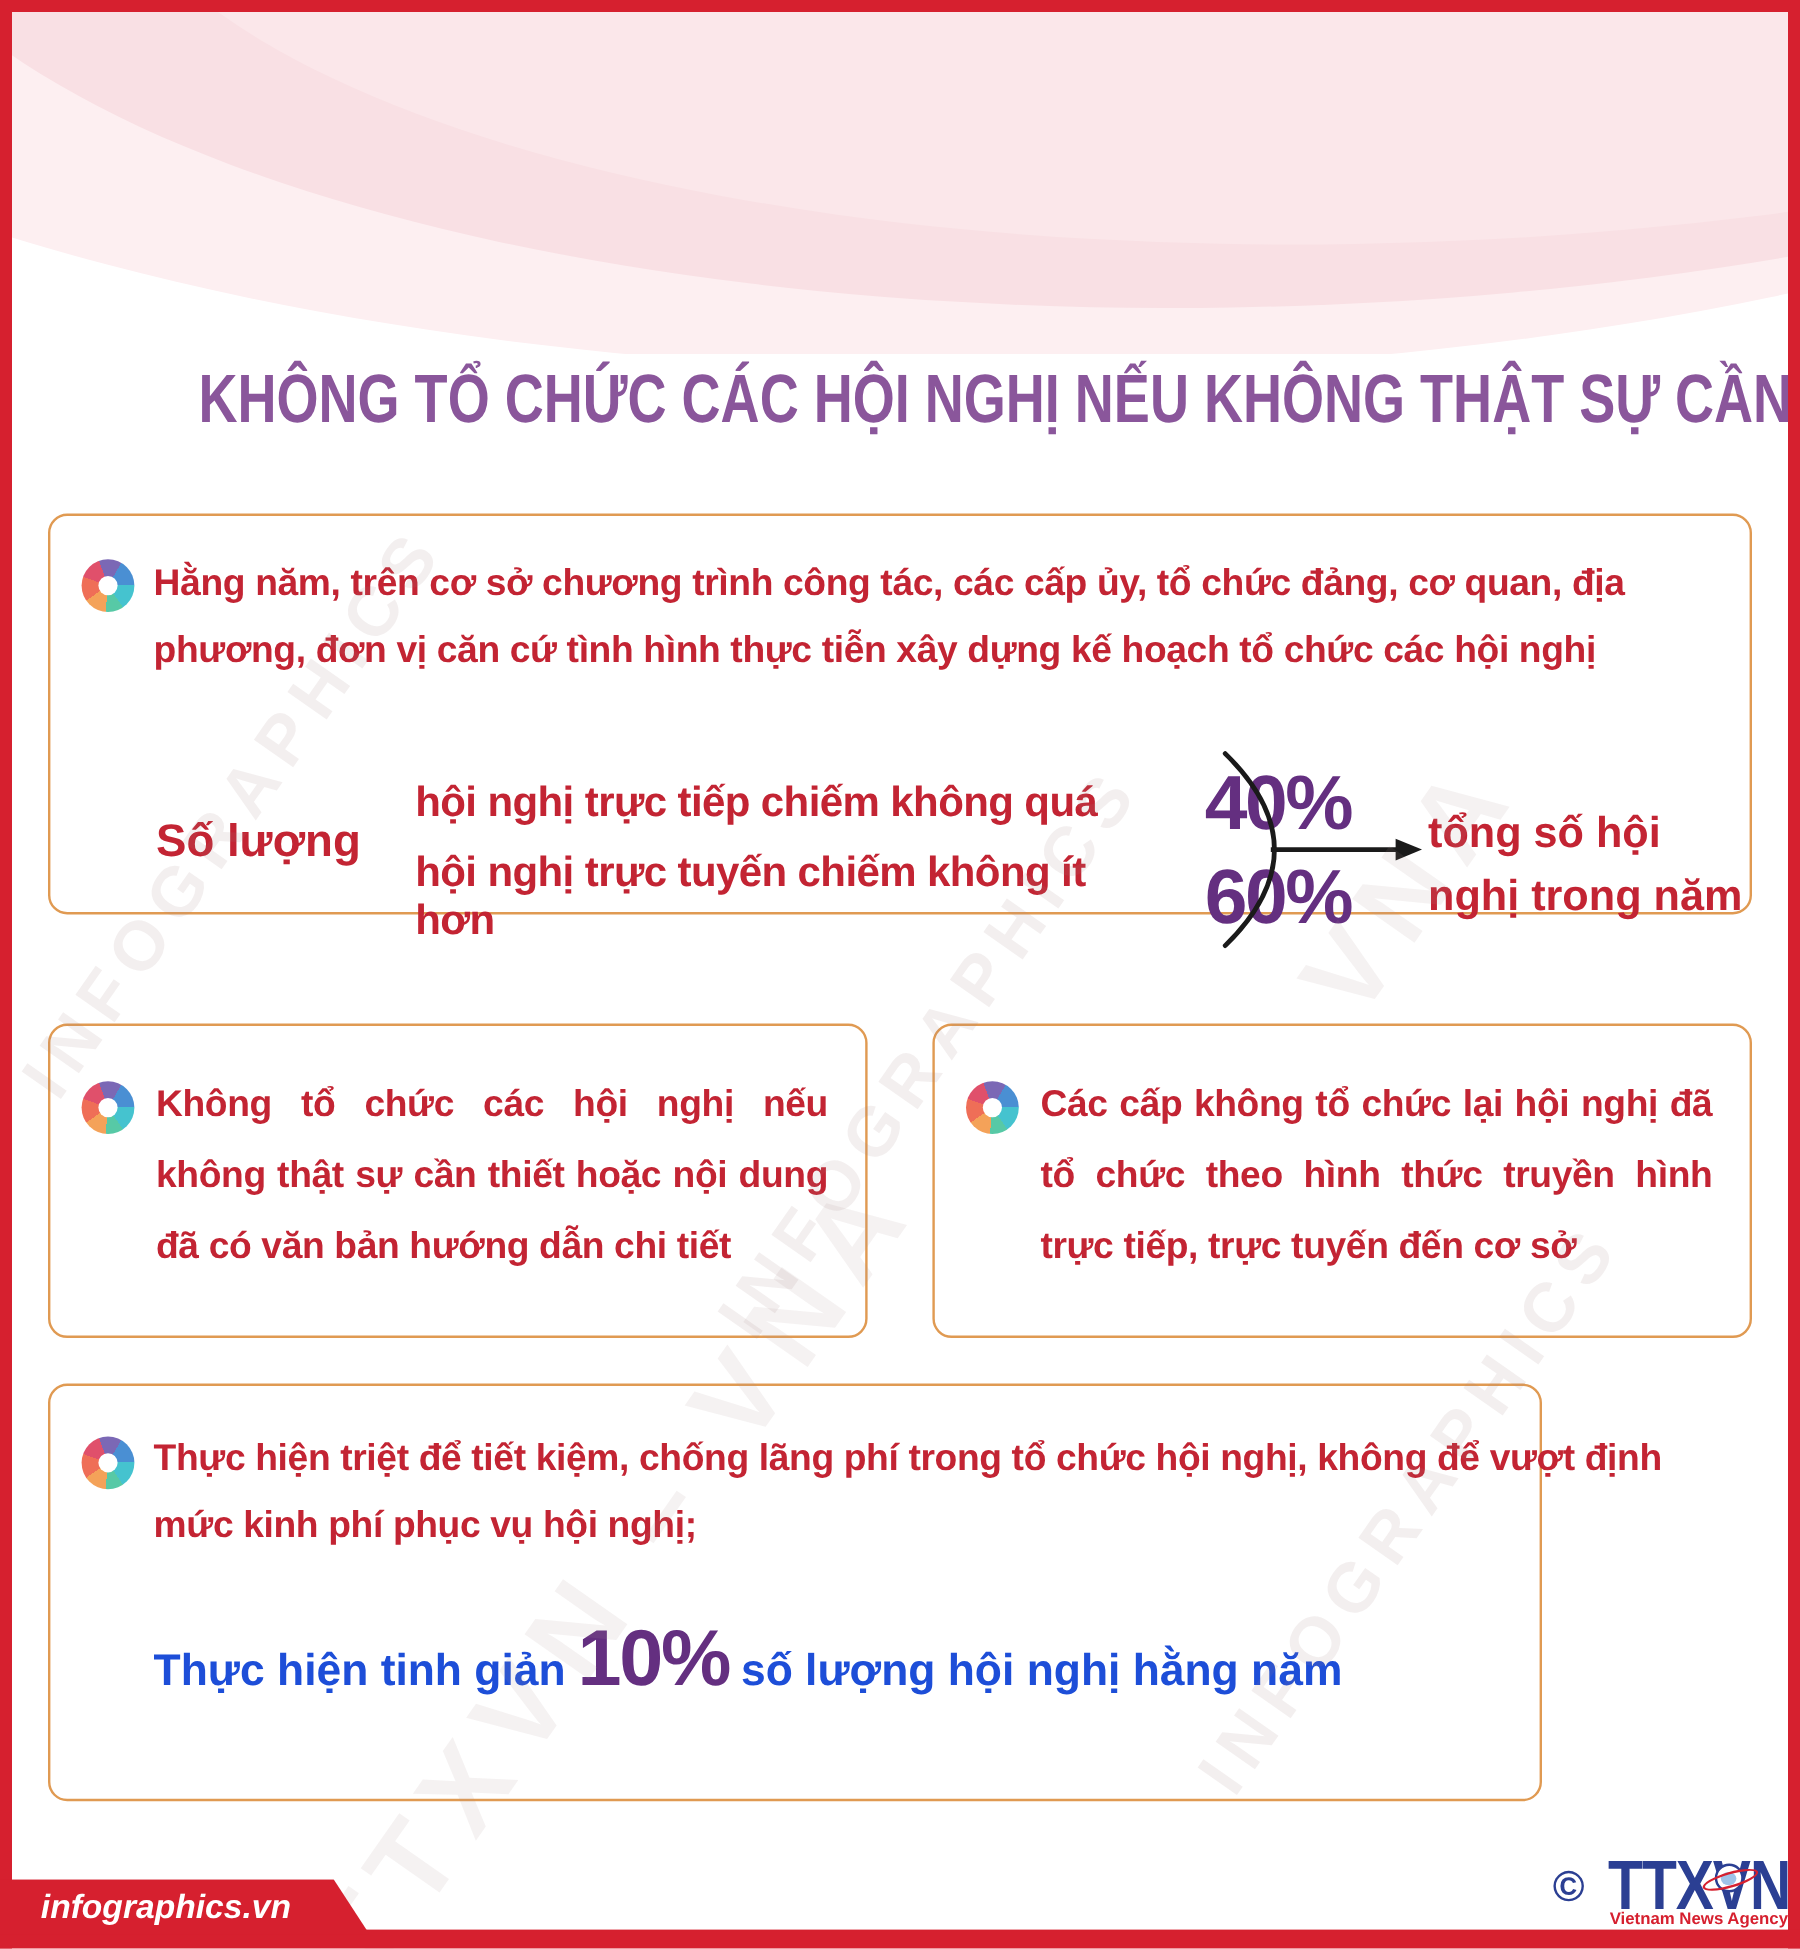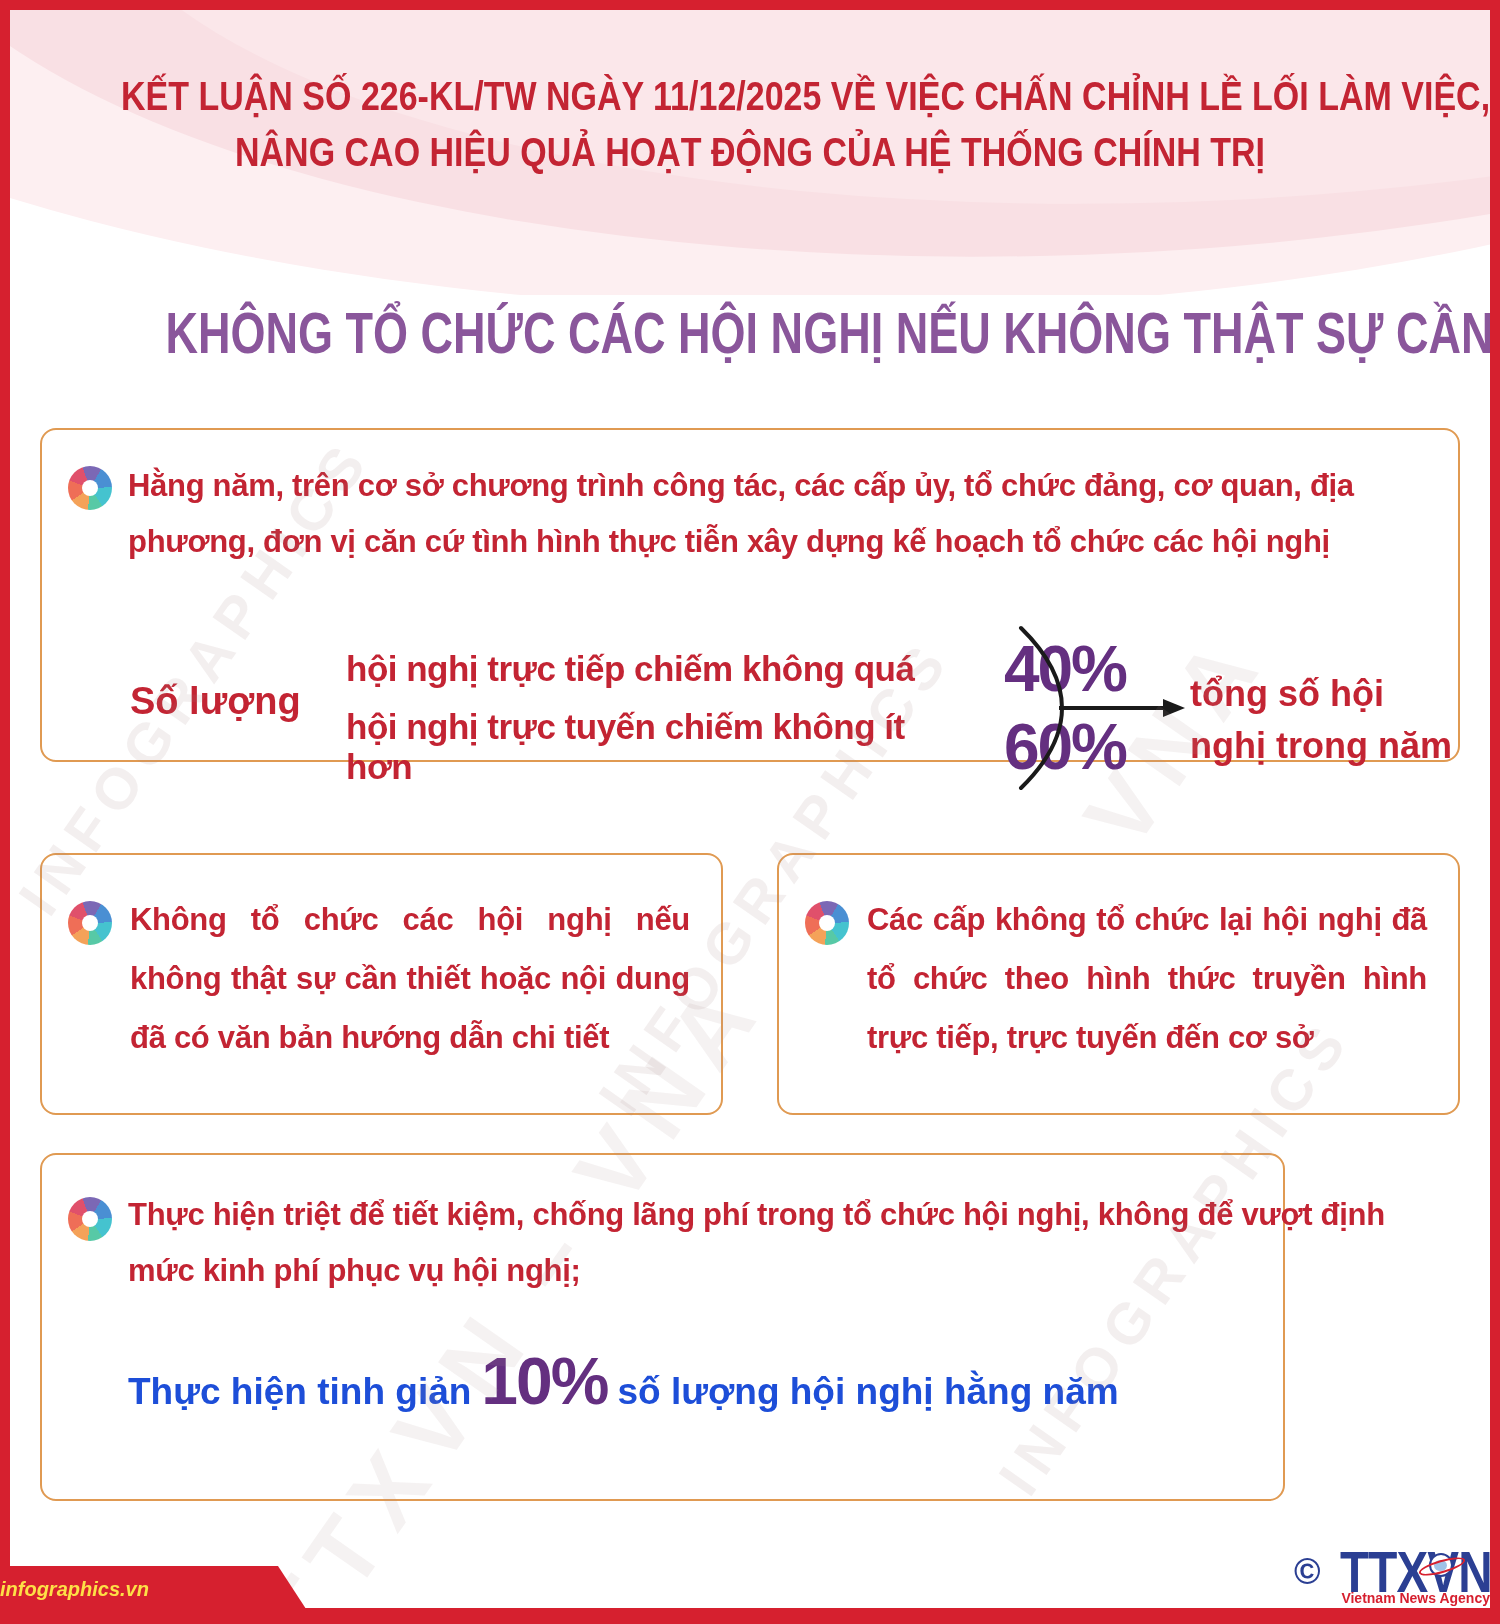--- a/index.html
+++ b/index.html
@@ -69,21 +69,21 @@
   .wm-3{left:640px;top:1060px;font-size:58px;}
   .wm-4{left:1150px;top:760px;font-size:92px;letter-spacing:14px;color:rgba(170,150,145,0.12);}
   .wm-5{left:1040px;top:1440px;font-size:58px;}
 
   
   .footer-bar{position:absolute;left:0;top:1608px;width:1500px;height:16px;background:#d6202f;z-index:62;}
   .footer-ribbon{
     position:absolute;left:0;top:1566px;width:320px;height:46px;background:#d6202f;z-index:63;
     clip-path:polygon(0 0,278px 0,308px 46px,0 46px);
   }
-  .footer-site{font-style:italic;font-weight:bold;font-size:20px;color:#fde047;line-height:46px;}
+  .footer-site{font-style:italic;font-weight:bold;font-size:28px;color:#ffffff;line-height:46px;padding-left:34px;}
   .copyright{position:absolute;left:1294px;top:1551px;z-index:63;font-size:36px;font-weight:bold;color:#2b3f93;}
   .logo-letters{
     position:absolute;left:1340px;top:1538px;z-index:63;font-weight:900;font-size:58px;color:#2b3f93;
     letter-spacing:-1px;transform:scaleX(0.82);transform-origin:left;white-space:nowrap;
   }
   .logo-sub{position:absolute;left:1330px;top:1590px;width:160px;z-index:64;text-align:right;
     font-weight:bold;font-size:14px;color:#d6202f;}
   .globe{position:absolute;left:1429px;top:1553px;width:24px;height:24px;border-radius:50%;
     background:#ffffff;border:2px solid #2b3f93;z-index:64;box-sizing:border-box;}
   .globe::before{content:"";position:absolute;left:3px;top:5px;width:13px;height:11px;border-radius:50%;background:#9fc3e8;}
@@ -96,24 +96,20 @@
 <div class="page">
 
   <div class="border-top"></div>
   <div class="border-left"></div>
   <div class="border-right"></div>
 
   <div class="header-bg">
     <div class="swoosh-a"></div>
     <div class="swoosh-b"></div>
     <div class="swoosh-c"></div>
-  </div>
-  <div class="header-text">
-    <div class="header-line">KẾT LUẬN SỐ 226-KL/TW NGÀY 11/12/2025 VỀ VIỆC CHẤN CHỈNH LỀ LỐI LÀM VIỆC,</div>
-    <div class="header-line">NÂNG CAO HIỆU QUẢ HOẠT ĐỘNG CỦA HỆ THỐNG CHÍNH TRỊ</div>
   </div>
 
   <div class="main-title">KHÔNG TỔ CHỨC CÁC HỘI NGHỊ NẾU KHÔNG THẬT SỰ CẦN THIẾT</div>
 
   <div class="box box1">
     <span class="aperture" style="left:26px;top:36px;"></span>
     <div class="red-text" style="position:absolute;left:86px;top:28px;width:1310px;">Hằng năm, trên cơ sở chương trình công tác, các cấp ủy, tổ chức đảng, cơ quan, địa phương, đơn vị căn cứ tình hình thực tiễn xây dựng kế hoạch tổ chức các hội nghị</div>
 
     <div class="quota-label">Số lượng</div>
 

